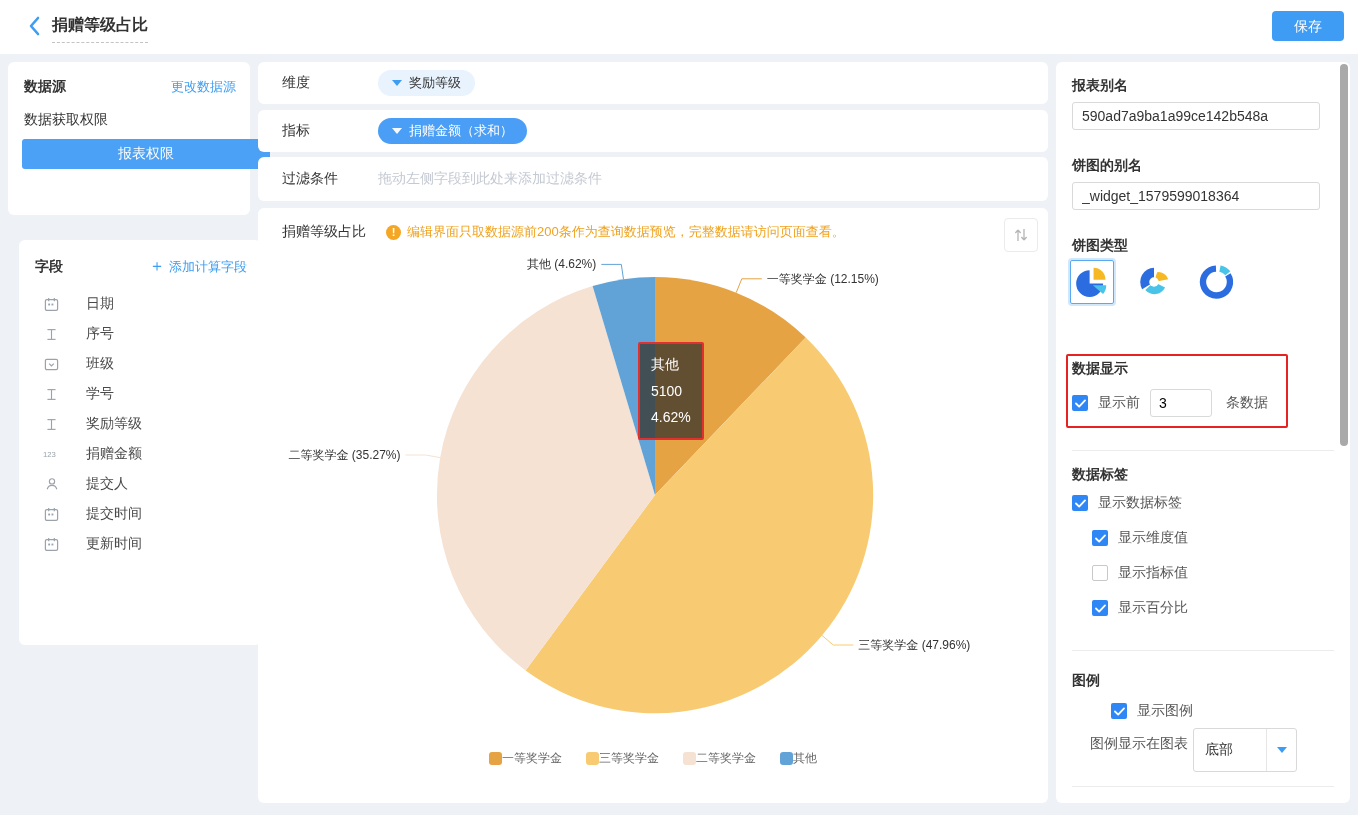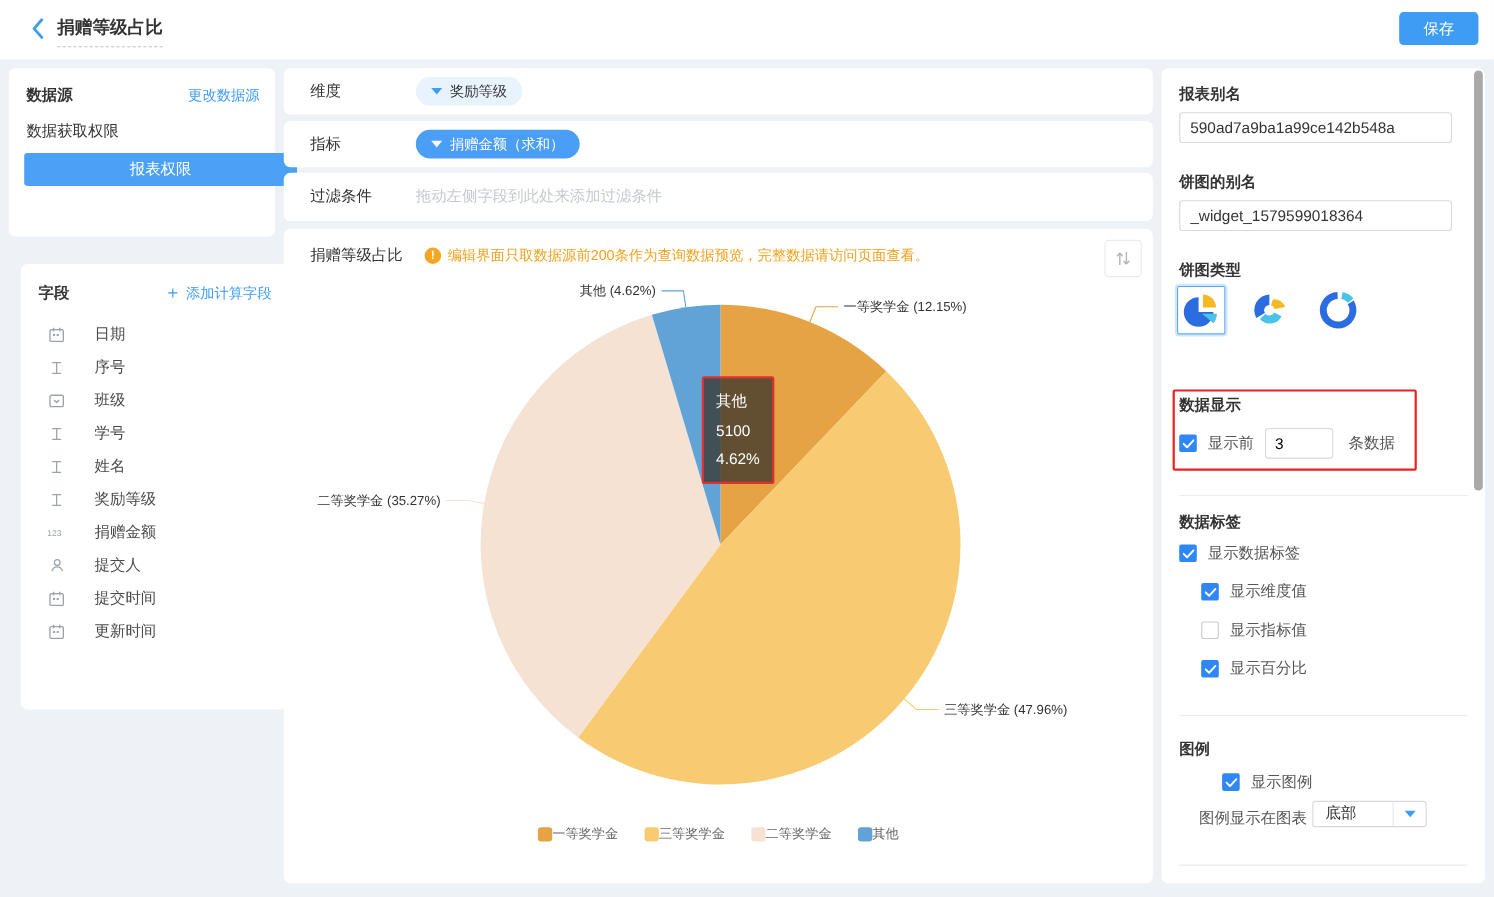--- a/index.html
+++ b/index.html
@@ -71,21 +71,21 @@
   .ptype.selected { border:1px solid #5aa9f0; box-shadow:0 0 0 2px rgba(120,185,245,.35); border-radius:2px; }
   #red-box { position:absolute; left:10px; top:292px; width:222px; height:74px; border:2px solid #e62222; border-radius:2px;
              pointer-events:none; z-index:6; }
   .divider { position:absolute; left:16px; right:16px; height:1px; background:#ececec; }
   .cb-row { position:absolute; display:flex; align-items:center; gap:10px; font-size:14px; color:#555; }
   .cb { width:16px; height:16px; border-radius:2px; flex:0 0 16px; display:inline-flex; align-items:center; justify-content:center; cursor:pointer; }
   .cb.on { background:#2f87f5; }
   .cb.off { background:#fff; border:1px solid #c9c9c9; }
   #count-input { width:62px; height:28px; border:1px solid #d9d9d9; border-radius:3px; padding:0 8px; font-size:14px;
                  font-family:"Liberation Sans",sans-serif; }
-  #legend-select { position:absolute; left:137px; top:666px; width:104px; height:24px; border:1px solid #d9d9d9; border-radius:3px;
+  #legend-select { position:absolute; left:137px; top:666px; width:104px; height:44px; border:1px solid #d9d9d9; border-radius:3px;
                    display:flex; align-items:center; cursor:pointer; background:#fff; }
   #legend-select .val { flex:1; padding-left:11px; font-size:14px; color:#333; }
   #legend-select .arrow-zone { width:30px; height:100%; border-left:1px solid #e6e6e6; display:flex; align-items:center; justify-content:center; }
   #rp-scrollbar { position:absolute; right:2px; top:2px; width:8px; height:382px; background:#a9a9a9; border-radius:4px; }
   #legend-pos-label { position:absolute; left:34px; top:673px; font-size:14px; color:#555; }
 </style>
 </head>
 <body>
 
 <div id="topbar">
@@ -149,30 +149,20 @@
       </div>
       <div class="field-item">
         <span class="ficon">
           <svg width="13" height="13" viewBox="0 0 16 16">
             <line x1="3" y1="2" x2="13" y2="2" stroke="currentColor" stroke-width="1.4"></line>
             <line x1="8" y1="2" x2="8" y2="14" stroke="currentColor" stroke-width="1.4"></line>
             <line x1="3" y1="14" x2="13" y2="14" stroke="currentColor" stroke-width="1.4"></line>
           </svg>
         </span>
         <span>学号</span>
-      </div>
-      <div class="field-item">
-        <span class="ficon">
-          <svg width="13" height="13" viewBox="0 0 16 16">
-            <line x1="3" y1="2" x2="13" y2="2" stroke="currentColor" stroke-width="1.4"></line>
-            <line x1="8" y1="2" x2="8" y2="14" stroke="currentColor" stroke-width="1.4"></line>
-            <line x1="3" y1="14" x2="13" y2="14" stroke="currentColor" stroke-width="1.4"></line>
-          </svg>
-        </span>
-        <span>姓名</span>
       </div>
       <div class="field-item">
         <span class="ficon">
           <svg width="13" height="13" viewBox="0 0 16 16">
             <line x1="3" y1="2" x2="13" y2="2" stroke="currentColor" stroke-width="1.4"></line>
             <line x1="8" y1="2" x2="8" y2="14" stroke="currentColor" stroke-width="1.4"></line>
             <line x1="3" y1="14" x2="13" y2="14" stroke="currentColor" stroke-width="1.4"></line>
           </svg>
         </span>
         <span>奖励等级</span>

